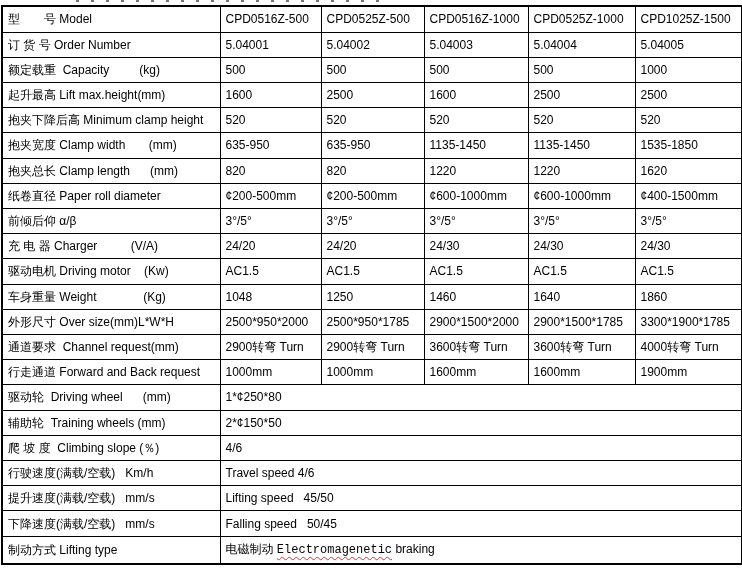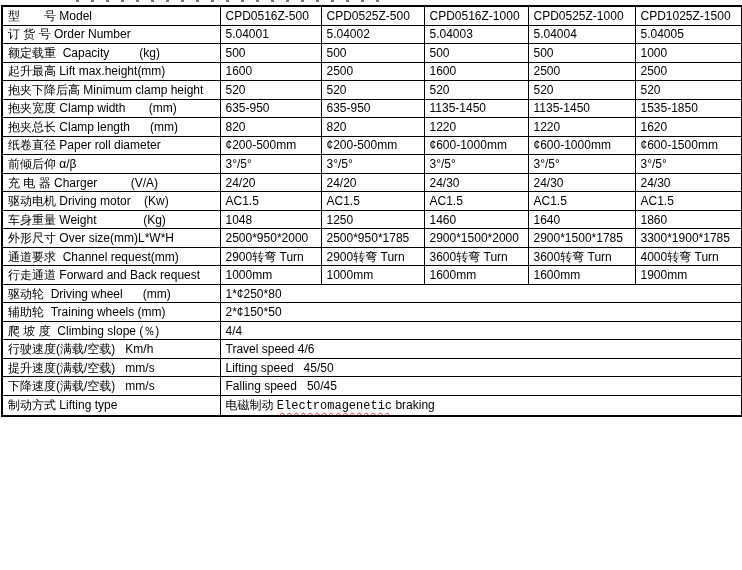--- a/index.html
+++ b/index.html
@@ -23,21 +23,21 @@
     width: 306px;
     height: 2px;
     background: repeating-linear-gradient(90deg, #555 0 3px, transparent 3px 15px);
     opacity: 0.8;
   }
   table.spec-table {
     position: absolute;
     left: 1px;
     top: 5px;
     width: 740px;
-    height: 412px;
+    height: 560px;
     border-collapse: collapse;
     table-layout: fixed;
     border: 2px solid #000000;
   }
   table.spec-table td {
     border: 1px solid #000000;
     font-size: 12px;
     line-height: 14px;
     white-space: pre;
     overflow: hidden;
@@ -123,21 +123,21 @@
         <td class="value-cell">1220</td>
         <td class="value-cell">1220</td>
         <td class="value-cell">1620</td>
       </tr>
       <tr>
         <td class="label-cell">纸卷直径 Paper roll diameter</td>
         <td class="value-cell">¢200-500mm</td>
         <td class="value-cell">¢200-500mm</td>
         <td class="value-cell">¢600-1000mm</td>
         <td class="value-cell">¢600-1000mm</td>
-        <td class="value-cell">¢600-1500mm</td>
+        <td class="value-cell">¢400-1500mm</td>
       </tr>
       <tr>
         <td class="label-cell">前倾后仰 α/β</td>
         <td class="value-cell">3°/5°</td>
         <td class="value-cell">3°/5°</td>
         <td class="value-cell">3°/5°</td>
         <td class="value-cell">3°/5°</td>
         <td class="value-cell">3°/5°</td>
       </tr>
       <tr>
@@ -191,21 +191,21 @@
       <tr>
         <td class="label-cell">驱动轮  Driving wheel      (mm)</td>
         <td class="value-cell" colspan="5">1*¢250*80</td>
       </tr>
       <tr>
         <td class="label-cell">辅助轮  Training wheels (mm)</td>
         <td class="value-cell" colspan="5">2*¢150*50</td>
       </tr>
       <tr>
         <td class="label-cell">爬 坡 度  Climbing slope (％)</td>
-        <td class="value-cell" colspan="5">4/4</td>
+        <td class="value-cell" colspan="5">4/6</td>
       </tr>
       <tr>
         <td class="label-cell">行驶速度(满载/空载)   Km/h</td>
         <td class="value-cell" colspan="5">Travel speed 4/6</td>
       </tr>
       <tr>
         <td class="label-cell">提升速度(满载/空载)   mm/s</td>
         <td class="value-cell" colspan="5">Lifting speed   45/50</td>
       </tr>
       <tr>

